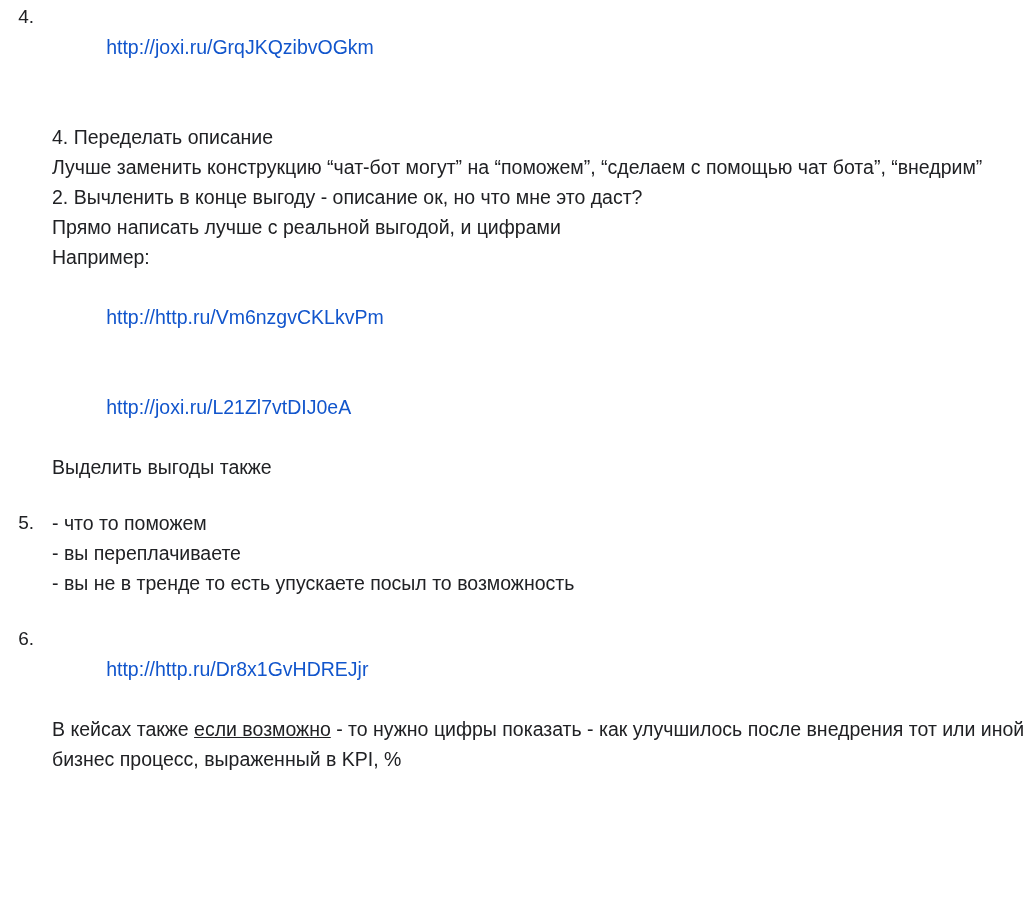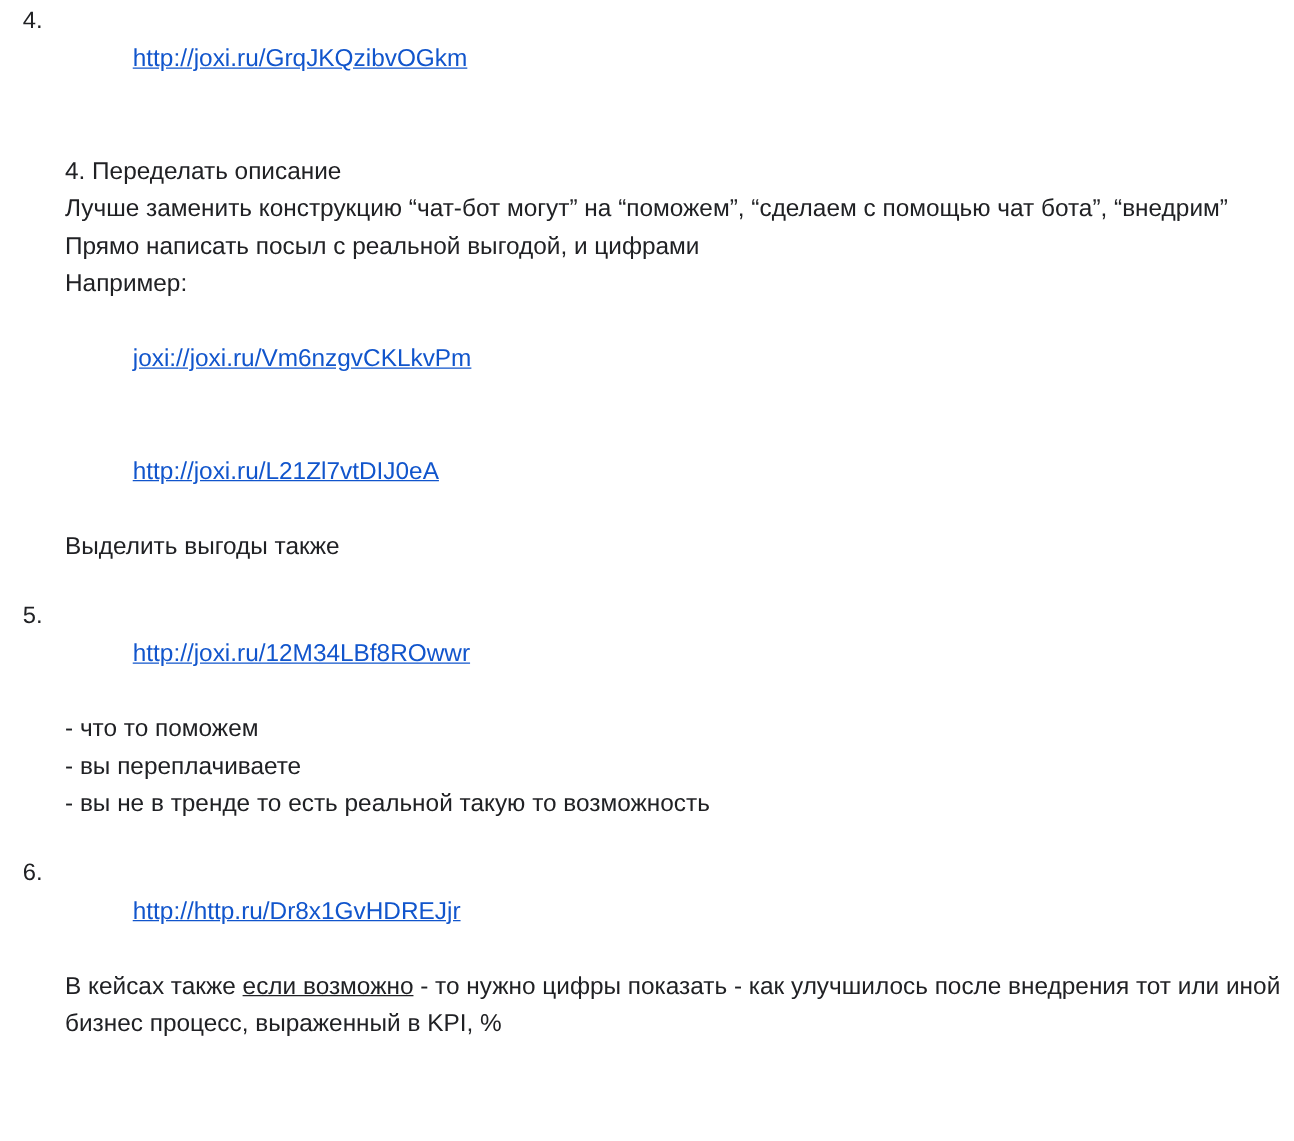--- a/index.html
+++ b/index.html
@@ -45,21 +45,20 @@
     flex: 1;
     font-size: 19.5px;
     line-height: 30px;
     color: #202124;
   }
   .line {
     white-space: pre-wrap;
   }
   .link {
     color: #1155cc;
-    text-decoration: underline;
     cursor: pointer;
     word-break: break-all;
   }
   .spacer {
     height: 30px;
   }
   .gap-block {
     height: 26px;
   }
   .underline-phrase {
@@ -76,43 +75,41 @@
 
     <li class="item item-4">
       <div class="marker">4.</div>
       <div class="body">
         <div class="line">
           <a class="link">http://joxi.ru/GrqJKQzibvOGkm</a>
         </div>
         <div class="spacer"></div>
         <div class="line">4. Переделать описание</div>
         <div class="line">Лучше заменить конструкцию “чат-бот могут” на “поможем”, “сделаем с помощью чат бота”, “внедрим”</div>
-        <div class="line">Прямо написать посыл с реальной выгодой, и цифрами</div>
+        <div class="line">2. Вычленить в конце выгоду - описание ок, но что мне это даст?</div>
+        <div class="line">Прямо написать лучше с реальной выгодой, и цифрами</div>
         <div class="line">Например:</div>
         <div class="line">
-          <a class="link">joxi://joxi.ru/Vm6nzgvCKLkvPm</a>
+          <a class="link">http://http.ru/Vm6nzgvCKLkvPm</a>
         </div>
         <div class="line">
           <a class="link">http://joxi.ru/L21Zl7vtDIJ0eA</a>
         </div>
         <div class="line">Выделить выгоды также</div>
       </div>
     </li>
 
     <div class="gap-block"></div>
 
     <li class="item">
       <div class="marker">5.</div>
       <div class="body">
-        <div class="line">
-          <a class="link">http://joxi.ru/12M34LBf8ROwwr</a>
-        </div>
         <div class="line">- что то поможем</div>
         <div class="line">- вы переплачиваете</div>
-        <div class="line">- вы не в тренде то есть реальной такую то возможность</div>
+        <div class="line">- вы не в тренде то есть упускаете посыл то возможность</div>
       </div>
     </li>
 
     <div class="gap-block"></div>
 
     <li class="item">
       <div class="marker">6.</div>
       <div class="body">
         <div class="line">
           <a class="link">http://http.ru/Dr8x1GvHDREJjr</a>

